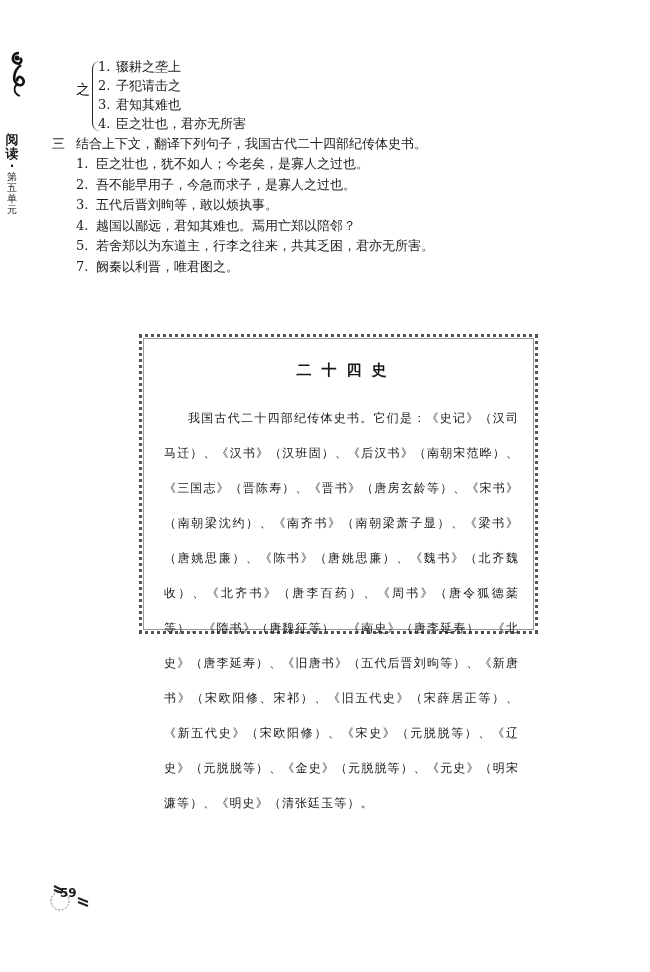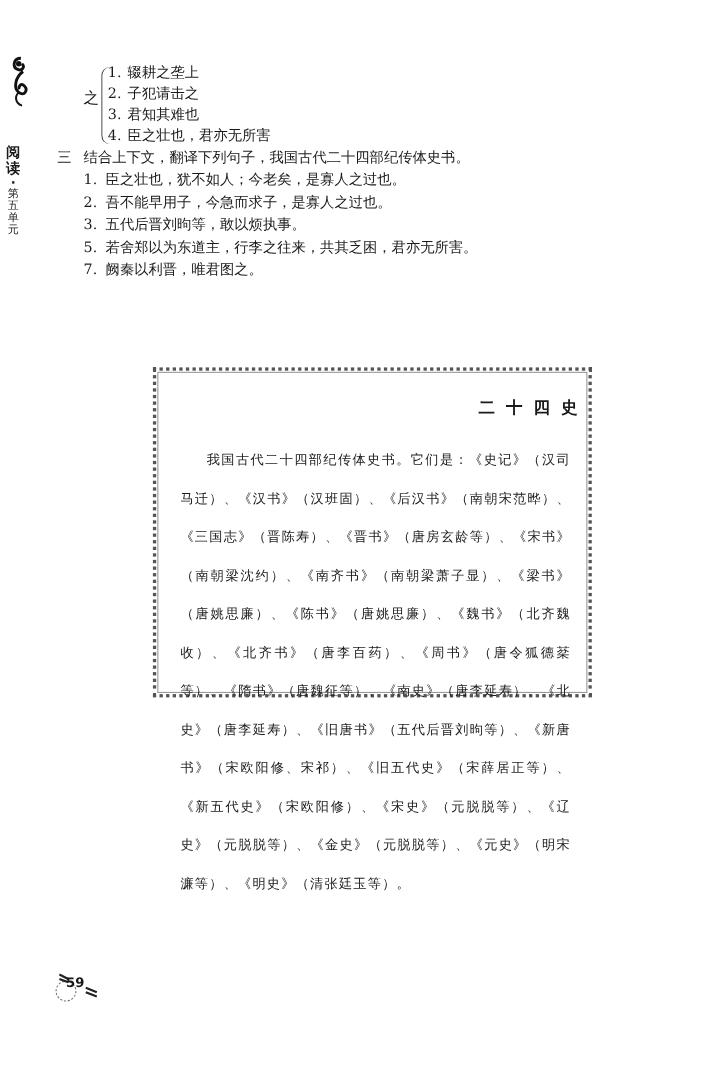--- a/index.html
+++ b/index.html
@@ -32,21 +32,21 @@
     .q-list { margin: 0; padding: 0; list-style: none; }
     .q-item { font-size: 13px; line-height: 20.5px; padding-left: 24px; white-space: nowrap; }
     .q-item .num { display: inline-block; width: 20px; }
 
     .box {
       position: absolute; left: 139px; top: 334px; width: 399px; height: 300px;
       border: 3px dotted #555; box-sizing: border-box;
       outline: 1px solid #999; outline-offset: -5px;
     }
     .box-title {
-      position: absolute; left: 16px; right: 0; top: 24px; text-align: right;
+      position: absolute; left: 16px; right: 0; top: 24px; text-align: center;
       font-family: "DejaVu Sans", sans-serif; font-weight: bold; font-size: 15px; letter-spacing: 10px;
     }
     .box-body {
       position: absolute; left: 22px; right: 16px; top: 64px;
       font-size: 12px; line-height: 35px; text-indent: 2em; letter-spacing: 1.1px;
       text-align: justify;
     }
     .page-num-wrap { position: absolute; left: 48px; top: 884px; width: 40px; height: 26px; }
     .page-num {
       position: absolute; left: 12px; top: 2px; font-family: "DejaVu Sans", sans-serif;
@@ -86,20 +86,21 @@
 </div>
 
 <div class="section">
   <div class="section-head">
     <span class="cn-num">三</span><span>结合上下文，翻译下列句子，我国古代二十四部纪传体史书。</span>
   </div>
   <ul class="q-list">
     <li class="q-item"><span class="num">1.</span><span>臣之壮也，犹不如人；今老矣，是寡人之过也。</span></li>
     <li class="q-item"><span class="num">2.</span><span>吾不能早用子，今急而求子，是寡人之过也。</span></li>
     <li class="q-item"><span class="num">3.</span><span>五代后晋刘昫等，敢以烦执事。</span></li>
+    <li class="q-item"><span class="num">4.</span><span>越国以鄙远，君知其难也。焉用亡郑以陪邻？</span></li>
     <li class="q-item"><span class="num">5.</span><span>若舍郑以为东道主，行李之往来，共其乏困，君亦无所害。</span></li>
     <li class="q-item"><span class="num">7.</span><span>阙秦以利晋，唯君图之。</span></li>
   </ul>
 </div>
 
 <div class="box">
   <div class="box-title">二十四史</div>
   <div class="box-body">我国古代二十四部纪传体史书。它们是：《史记》（汉司马迁）、《汉书》（汉班固）、《后汉书》（南朝宋范晔）、《三国志》（晋陈寿）、《晋书》（唐房玄龄等）、《宋书》（南朝梁沈约）、《南齐书》（南朝梁萧子显）、《梁书》（唐姚思廉）、《陈书》（唐姚思廉）、《魏书》（北齐魏收）、《北齐书》（唐李百药）、《周书》（唐令狐德棻等）、《隋书》（唐魏征等）、《南史》（唐李延寿）、《北史》（唐李延寿）、《旧唐书》（五代后晋刘昫等）、《新唐书》（宋欧阳修、宋祁）、《旧五代史》（宋薛居正等）、《新五代史》（宋欧阳修）、《宋史》（元脱脱等）、《辽史》（元脱脱等）、《金史》（元脱脱等）、《元史》（明宋濂等）、《明史》（清张廷玉等）。</div>
 </div>
 

